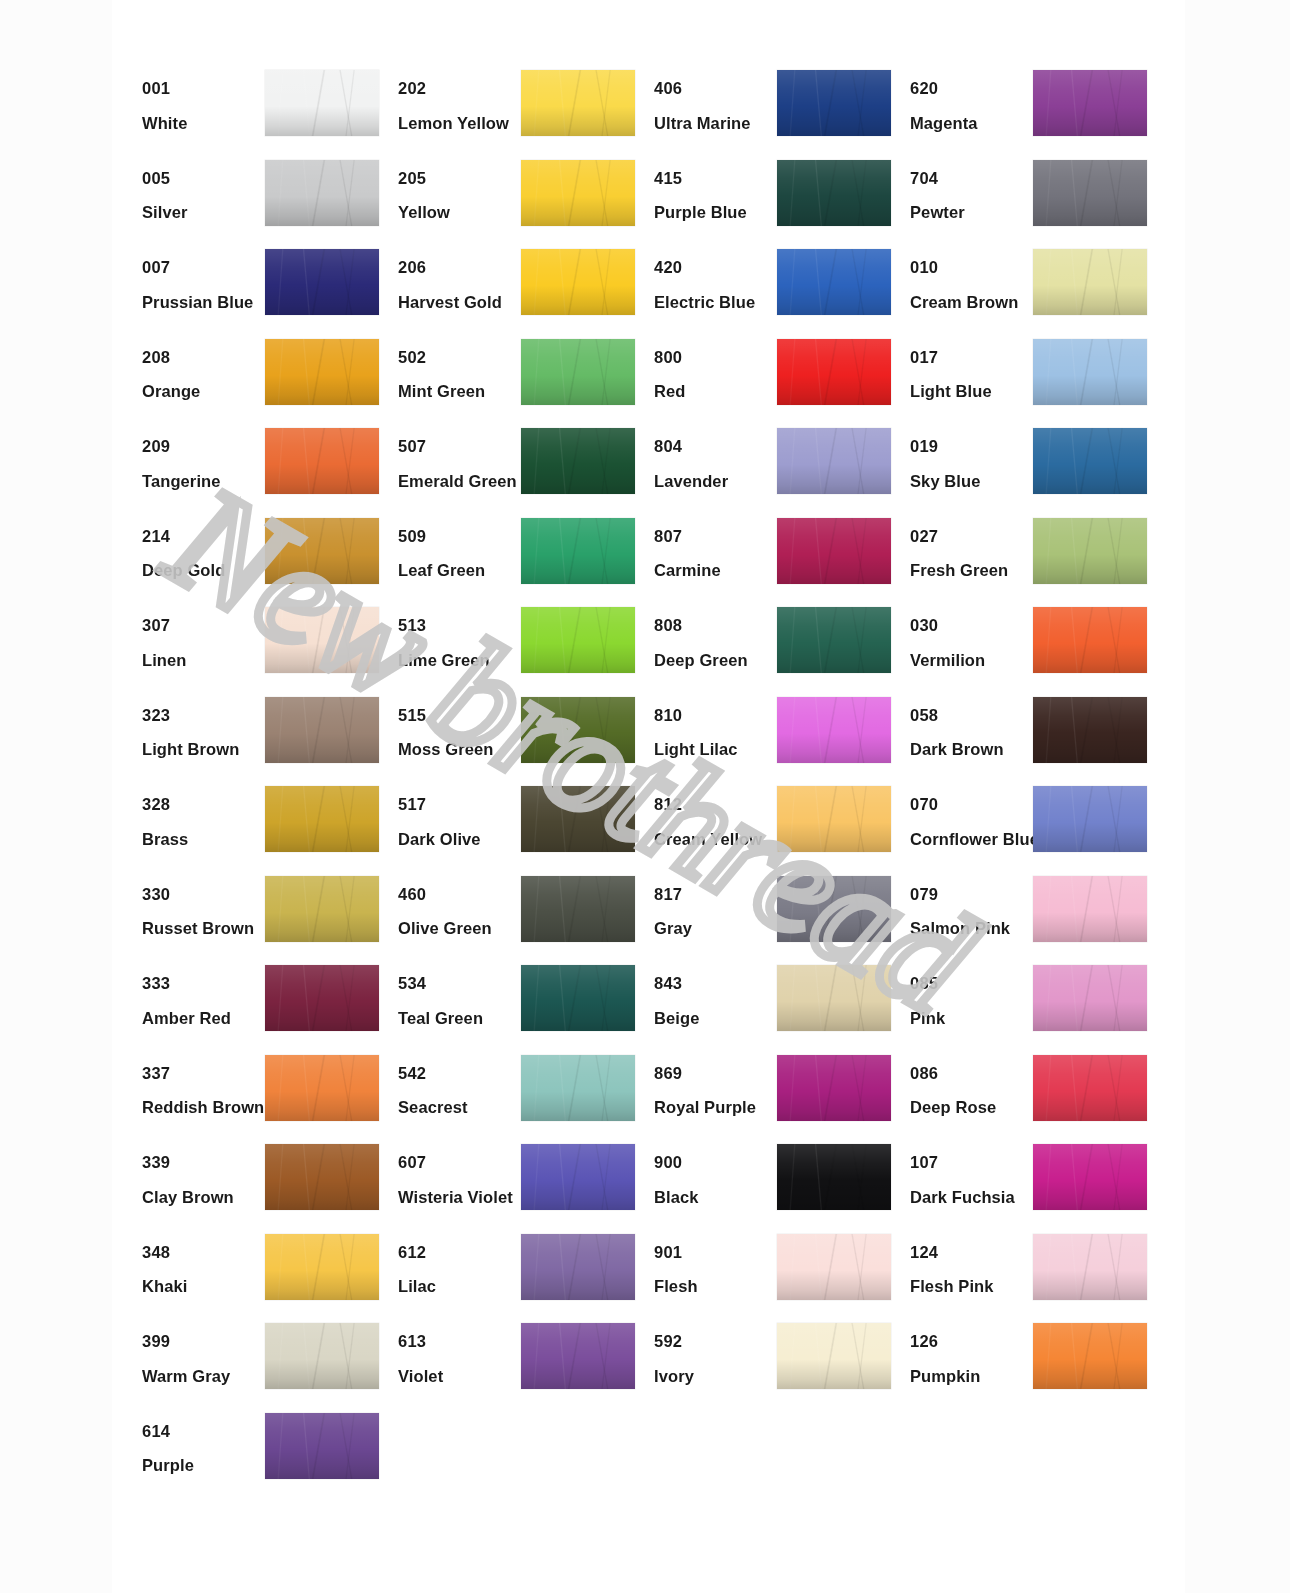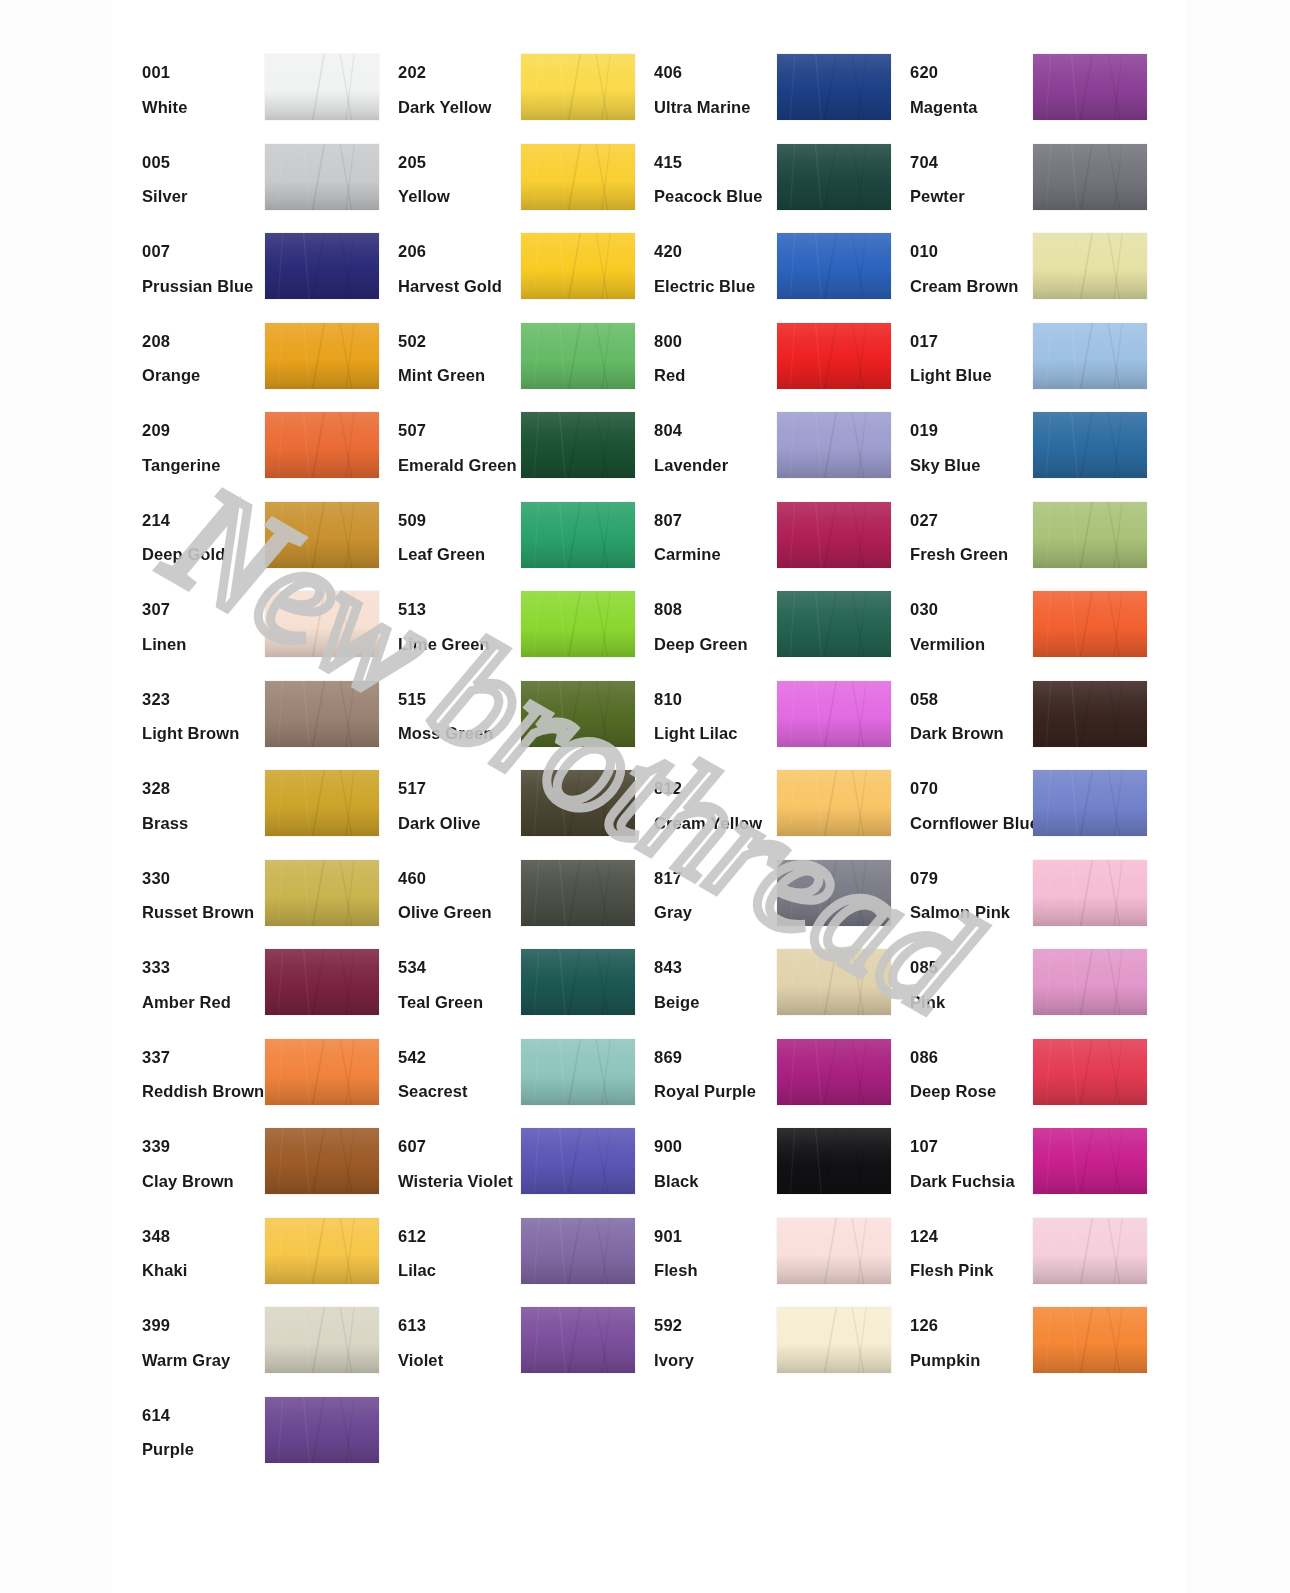--- a/index.html
+++ b/index.html
@@ -23,21 +23,21 @@
     position: absolute;
     left: 112px;
     top: 0;
     width: 1073px;
     height: 1593px;
     background: #ffffff;
   }
   #grid {
     position: absolute;
     left: 112px;
-    top: 48px;
+    top: 64px;
     width: 1073px;
     height: 1500px;
     display: grid;
     grid-template-columns: repeat(4, 256px);
     grid-auto-rows: 89.5px;
     column-gap: 0px;
     row-gap: 0px;
   }
   .cell {
     position: relative;
@@ -134,21 +134,21 @@
         </div>
         <div class="swatch">
           <div class="base" style="background: rgb(241, 242, 242);"></div>
           <div class="thread"></div>
           <div class="shade"></div>
         </div>
       </div>
       <div class="cell">
         <div class="labels">
           <div class="code">202</div>
-          <div class="cname">Dark Yellow</div>
+          <div class="cname">Lemon Yellow</div>
         </div>
         <div class="swatch">
           <div class="base" style="background: rgb(250, 218, 74);"></div>
           <div class="thread"></div>
           <div class="shade"></div>
         </div>
       </div>
       <div class="cell">
         <div class="labels">
           <div class="code">406</div>
@@ -189,21 +189,21 @@
         </div>
         <div class="swatch">
           <div class="base" style="background: rgb(249, 207, 50);"></div>
           <div class="thread"></div>
           <div class="shade"></div>
         </div>
       </div>
       <div class="cell">
         <div class="labels">
           <div class="code">415</div>
-          <div class="cname">Peacock Blue</div>
+          <div class="cname">Purple Blue</div>
         </div>
         <div class="swatch">
           <div class="base" style="background: rgb(29, 71, 64);"></div>
           <div class="thread"></div>
           <div class="shade"></div>
         </div>
       </div>
       <div class="cell">
         <div class="labels">
           <div class="code">704</div>

